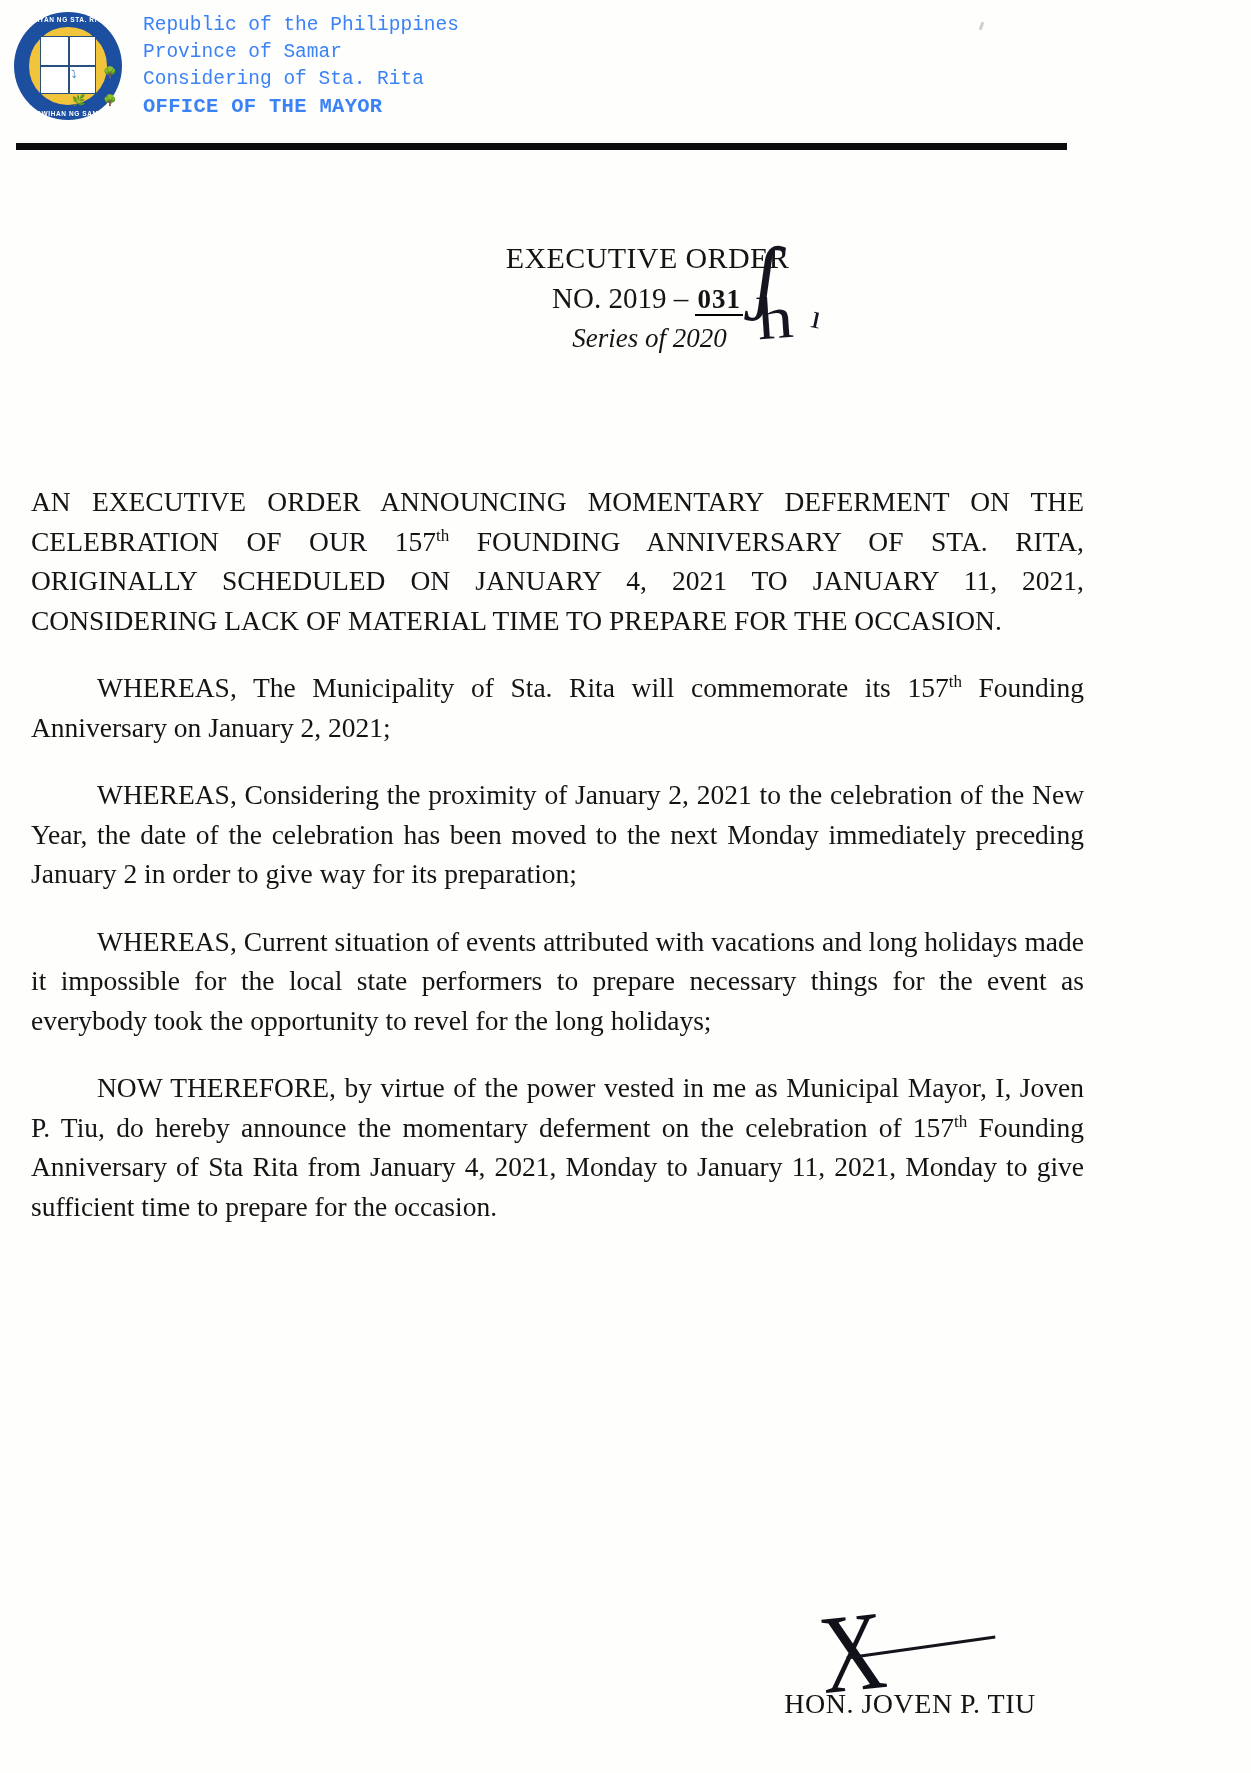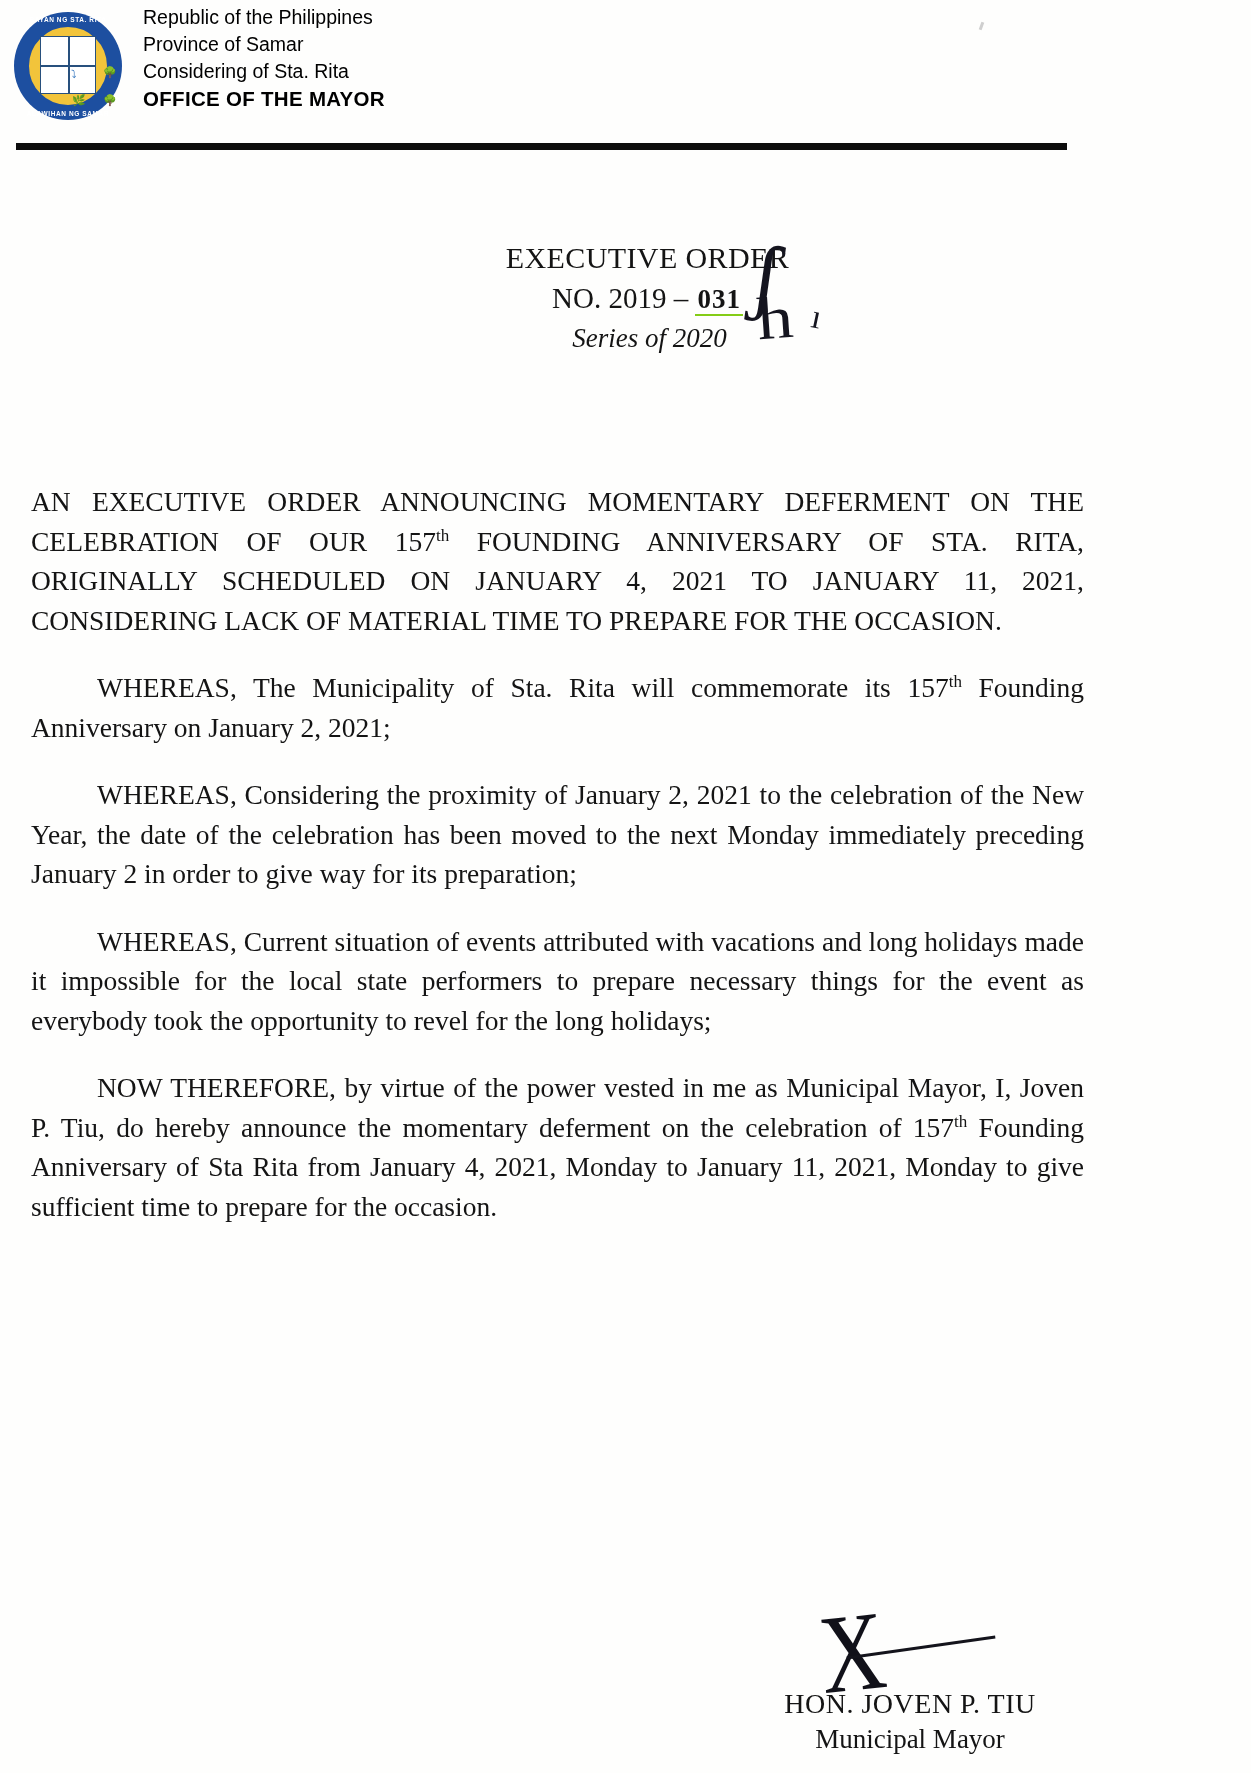--- a/index.html
+++ b/index.html
@@ -103,25 +103,25 @@
     letter-spacing: 0.6px;
     color: #ffffff;
     font-weight: bold;
   }
   .seal .toptext { top: 4px; }
   .seal .bottomtext { bottom: 3px; }
 
   .agency {
     position: absolute;
     left: 143px;
-    top: 4px;
-    font-family: Liberation Sans, sans-serif;
+    top: 12px;
+    font-family: Liberation Mono, monospace;
     font-size: 19.5px;
     line-height: 27px;
-    color: #000000;
+    color: #3b82f6;
   }
   .agency .office {
     font-weight: bold;
     font-size: 20.5px;
     letter-spacing: 0.3px;
   }
 
   .rule {
     position: absolute;
     left: 16px;
@@ -146,21 +146,21 @@
     padding-left: 60px;
   }
   .eo-no {
     font-size: 29px;
     line-height: 40px;
     padding-left: 60px;
   }
   .eo-no .num {
     font-weight: bold;
     font-size: 27px;
-    border-bottom: 2px solid #84cc16;
+    border-bottom: 2px solid #000000;
     padding: 0 2px;
     letter-spacing: 1px;
   }
   .eo-series {
     font-size: 27px;
     line-height: 38px;
     font-style: italic;
     padding-left: 64px;
   }
 
@@ -324,16 +324,15 @@
     <p class="indent">WHEREAS, Considering the proximity of January 2, 2021 to the celebration of the New Year, the date of the celebration has been moved to the next Monday immediately preceding January 2 in order to give way for its preparation;</p>
     <p class="indent">WHEREAS, Current situation of events attributed with vacations and long holidays made it impossible for the local state performers to prepare necessary things for the event as everybody took the opportunity to revel for the long holidays;</p>
     <p class="indent">NOW THEREFORE, by virtue of the power vested in me as Municipal Mayor, I, Joven P. Tiu, do hereby announce the momentary deferment on the celebration of 157<sup>th</sup> Founding Anniversary of Sta Rita from January 4, 2021, Monday to January 11, 2021, Monday to give sufficient time to prepare for the occasion.</p>
   </div>
 
 
   <div class="sig-ink">X</div>
   <div class="sig-ink2"></div>
   <div class="signature">
     <div class="sig-name">HON. JOVEN P. TIU</div>
-    <div class="sig-role">Municipal Mayor</div>
   </div>
 
 </div>
 
 </body></html>

